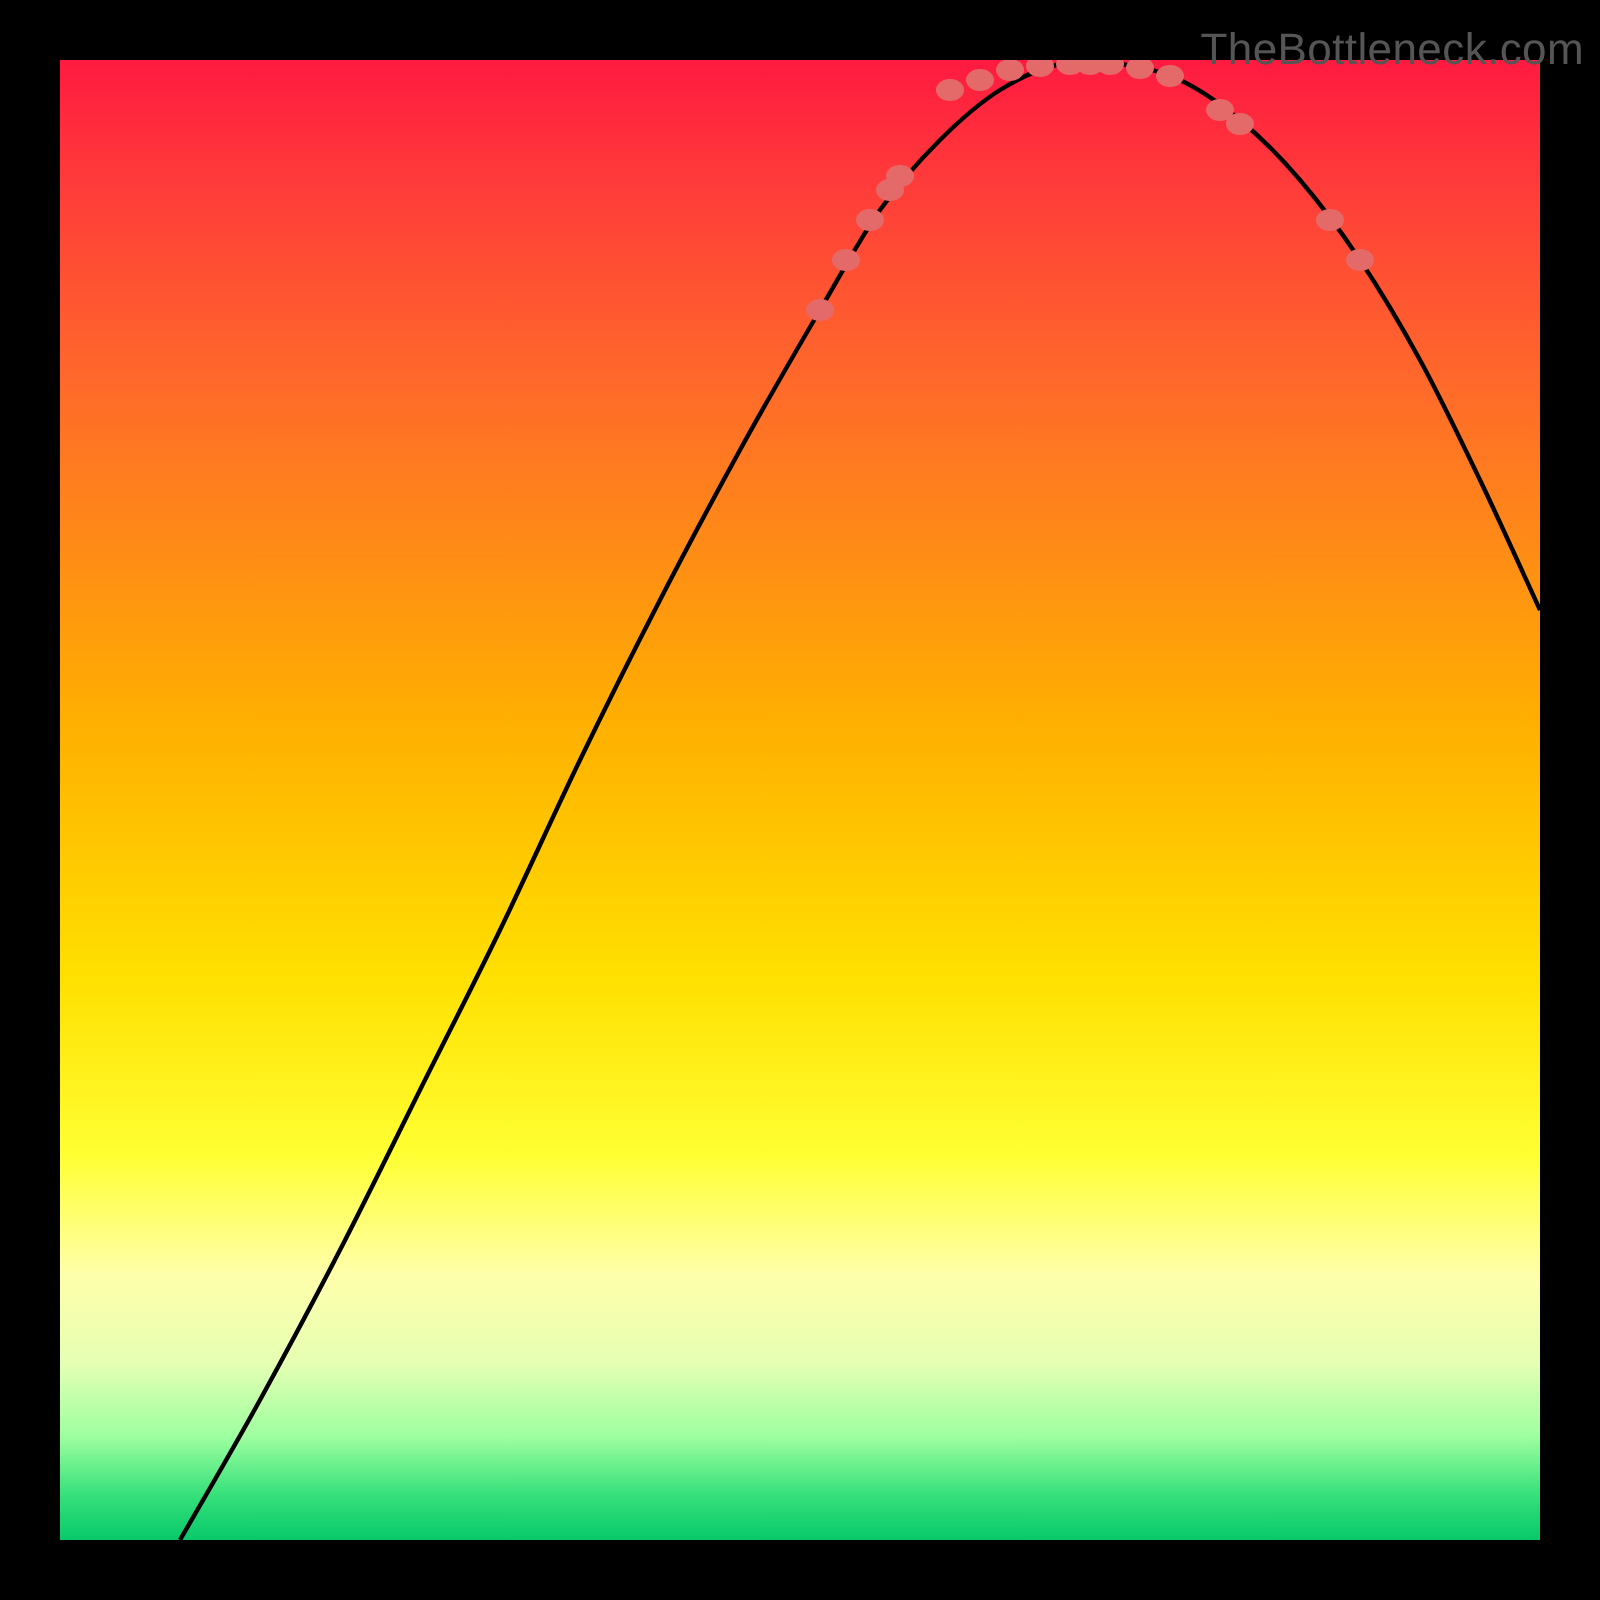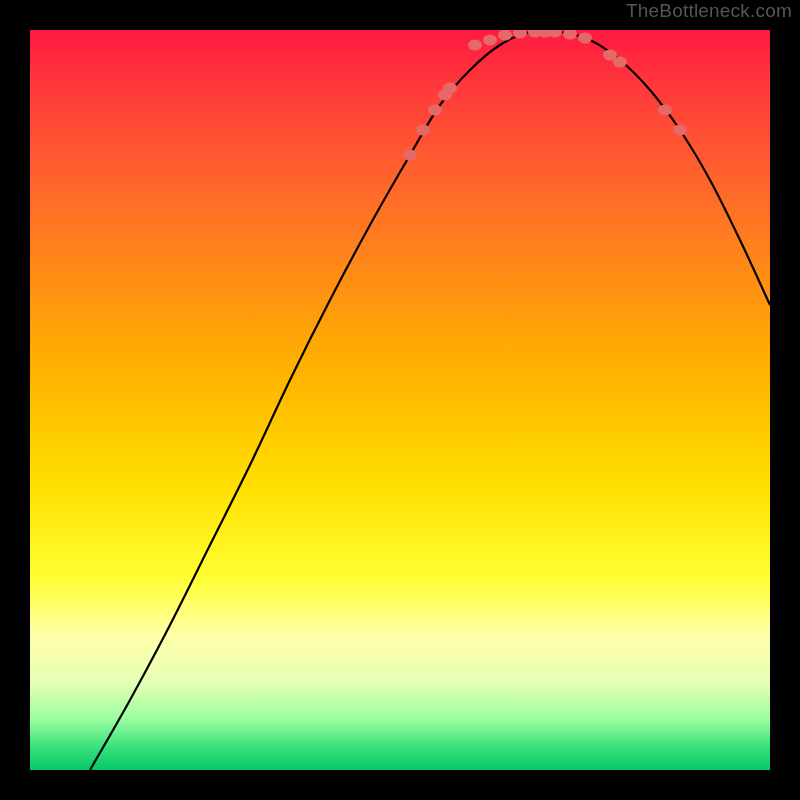--- a/index.html
+++ b/index.html
@@ -43,24 +43,24 @@
       #ffff33 74%,
       #ffffaa 82%,
       #e6ffb3 88%,
       #9effa0 93%,
       #35e07a 97%,
       #08c86a 100%
     );
   }
   .watermark {
     position: absolute;
-    top: 0;
+    top: 12px;
     right: 8px;
     color: #555;
-    font-size: 19px;
+    font-size: 22px;
     font-weight: 500;
     letter-spacing: 0.2px;
     z-index: 50;
     user-select: none;
   }
   svg.curve {
     position: absolute;
     left: 0;
     top: 0;
     width: 740px;

